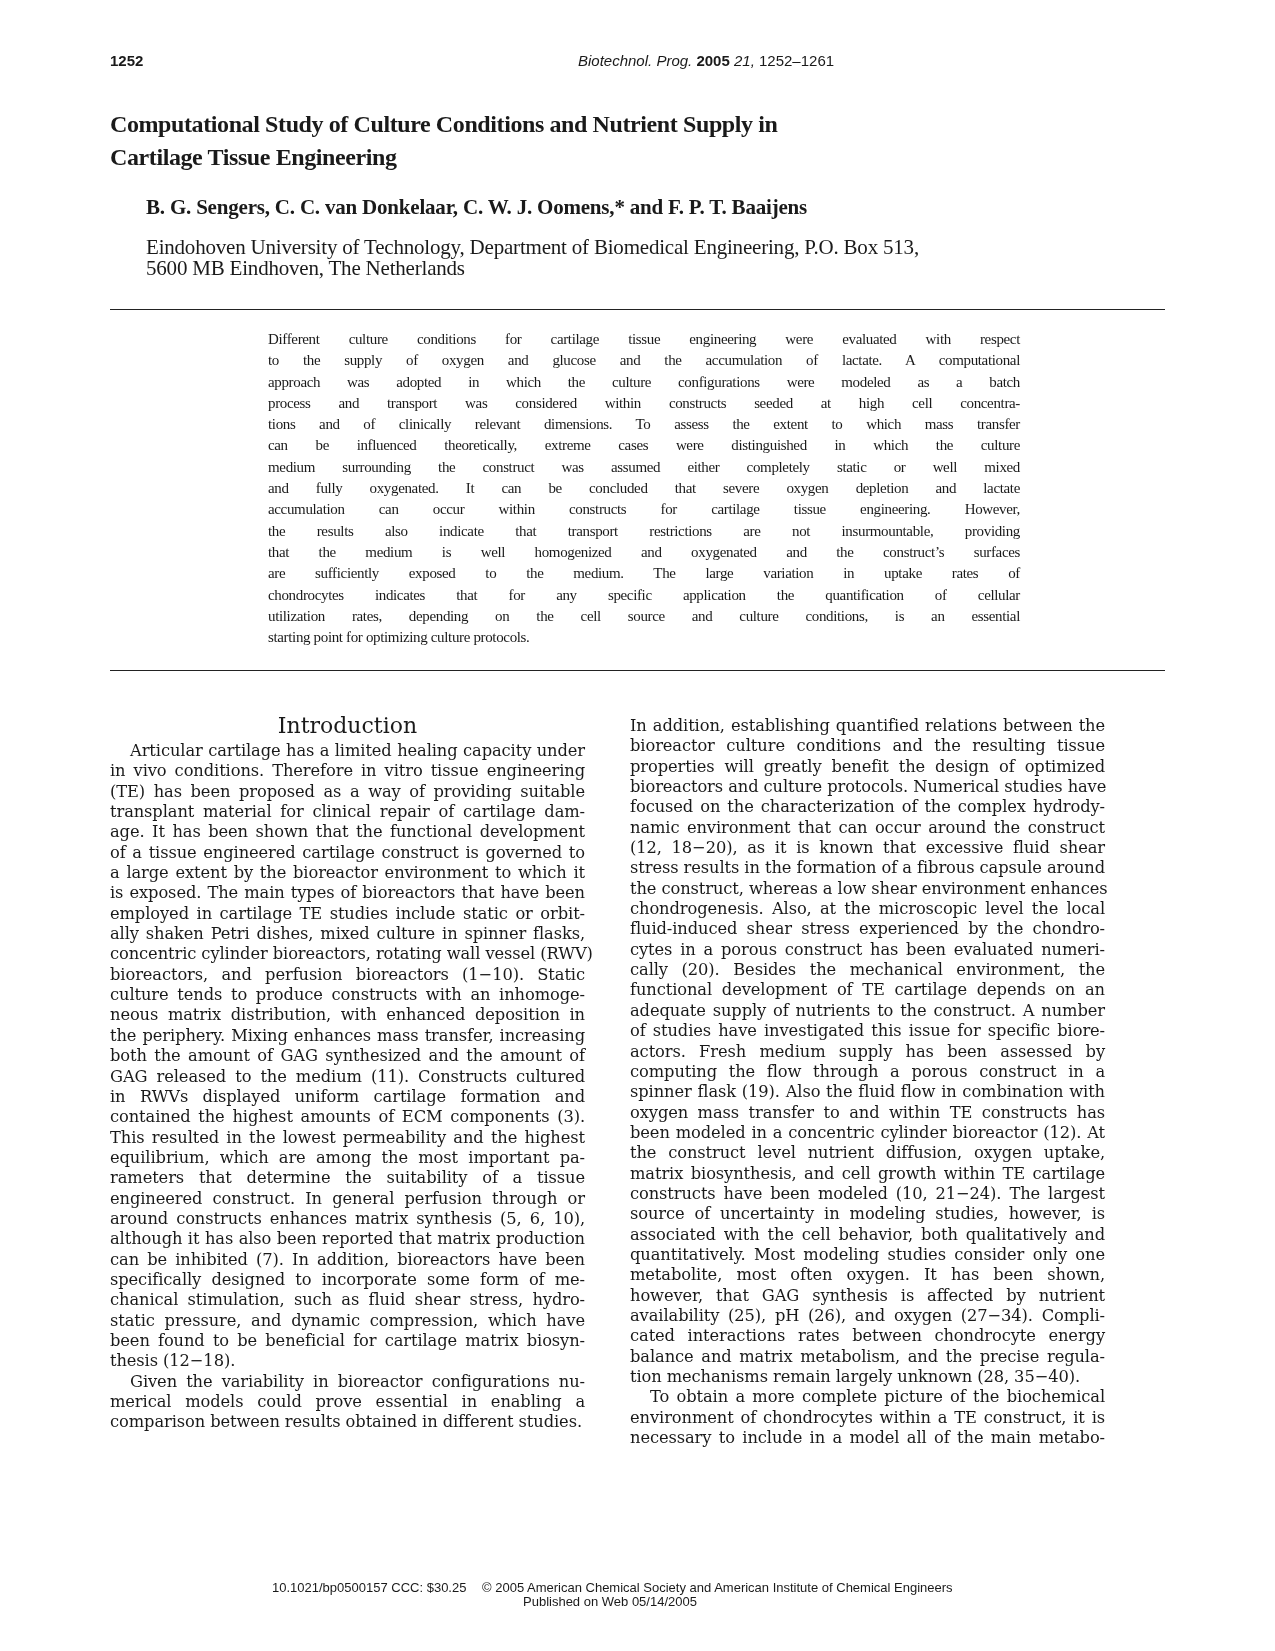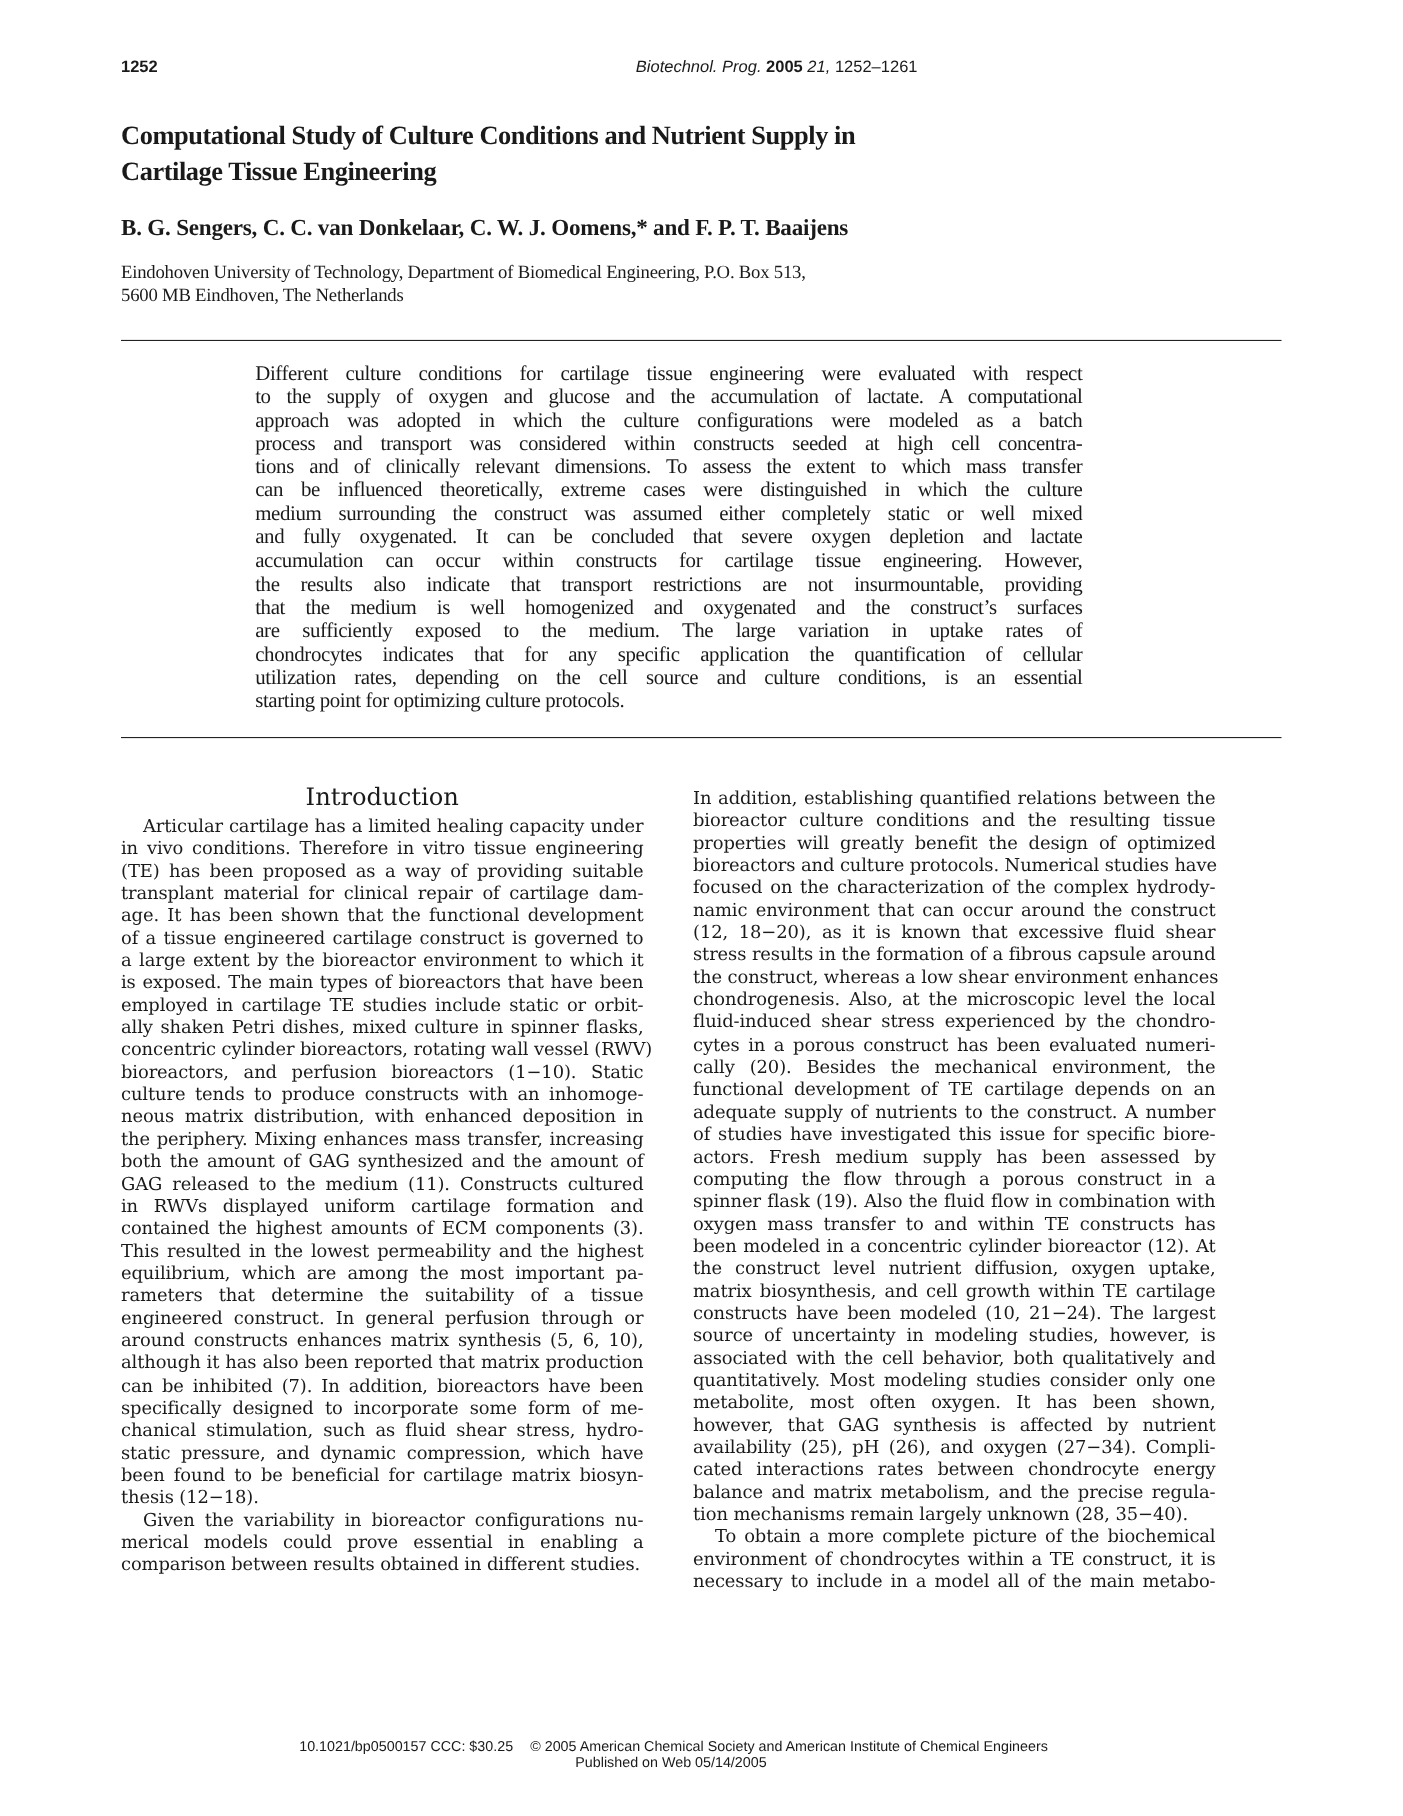--- a/index.html
+++ b/index.html
@@ -1,34 +1,34 @@
 <!DOCTYPE html>
 <html><head>
 <meta charset="utf-8">
 <style>
   html, body { margin: 0; padding: 0; background: #ffffff; }
   body { width: 1275px; height: 1651px; position: relative; overflow: hidden; color: #1a1a1a; }
   .page { position: absolute; left: 0; top: 0; width: 1275px; height: 1651px; padding-left: 32px; }
   .sans { font-family: "Liberation Sans", sans-serif; }
   .serif { font-family: "DejaVu Serif", serif; }
-  .tserif { font-family: "Liberation Serif", serif; }
+  .tserif { font-family: "Liberation Serif", serif; margin-left: 36px; }
 
   .running-head { position: absolute; top: 52px; left: 110px; width: 1055px; height: 22px; font-size: 15px; }
   .running-head .pageno { position: absolute; left: 0; top: 0; font-weight: bold; }
   .running-head .journal { position: absolute; left: 468px; top: 0; }
   .running-head .journal i { font-style: italic; }
   .running-head .journal b { font-weight: bold; }
 
   .title { position: absolute; left: 110px; top: 108px; width: 1060px; font-size: 24px; font-weight: bold; line-height: 33px; letter-spacing: -0.4px; }
   .authors { position: absolute; left: 110px; top: 195px; font-size: 21px; font-weight: bold; letter-spacing: -0.2px; }
-  .affiliation { position: absolute; left: 110px; top: 237px; font-size: 17px; line-height: 21px; letter-spacing: -0.2px; }
+  .affiliation { position: absolute; left: 110px; top: 237px; font-size: 21px; line-height: 21px; letter-spacing: -0.2px; }
 
   .rule { position: absolute; left: 110px; width: 1055px; height: 0; border-top: 1.5px solid #222; }
 
-  .abstract { position: absolute; left: 232px; top: 329px; width: 752px; font-size: 19px; line-height: 21.3px; letter-spacing: -0.35px; }
+  .abstract { position: absolute; left: 232px; top: 329px; width: 752px; font-size: 15px; line-height: 21.3px; letter-spacing: -0.35px; }
   .line { display: block; white-space: nowrap; text-align: justify; text-align-last: justify; }
   .line.last { text-align-last: left; }
 
   .col { position: absolute; top: 716px; width: 475px; font-size: 16.3px; line-height: 20.35px; }
   .col-left { left: 110px; }
   .col-right { left: 630px; top: 716px; }
   .section-heading { text-align: center; font-weight: normal; font-size: 22px; margin-bottom: 5px; height: 20px; line-height: 20px; }
   .col .line { letter-spacing: -0.1px; }
 
   .footer { position: absolute; top: 1580px; left: 0; width: 1275px; font-size: 13px; line-height: 15px; }

